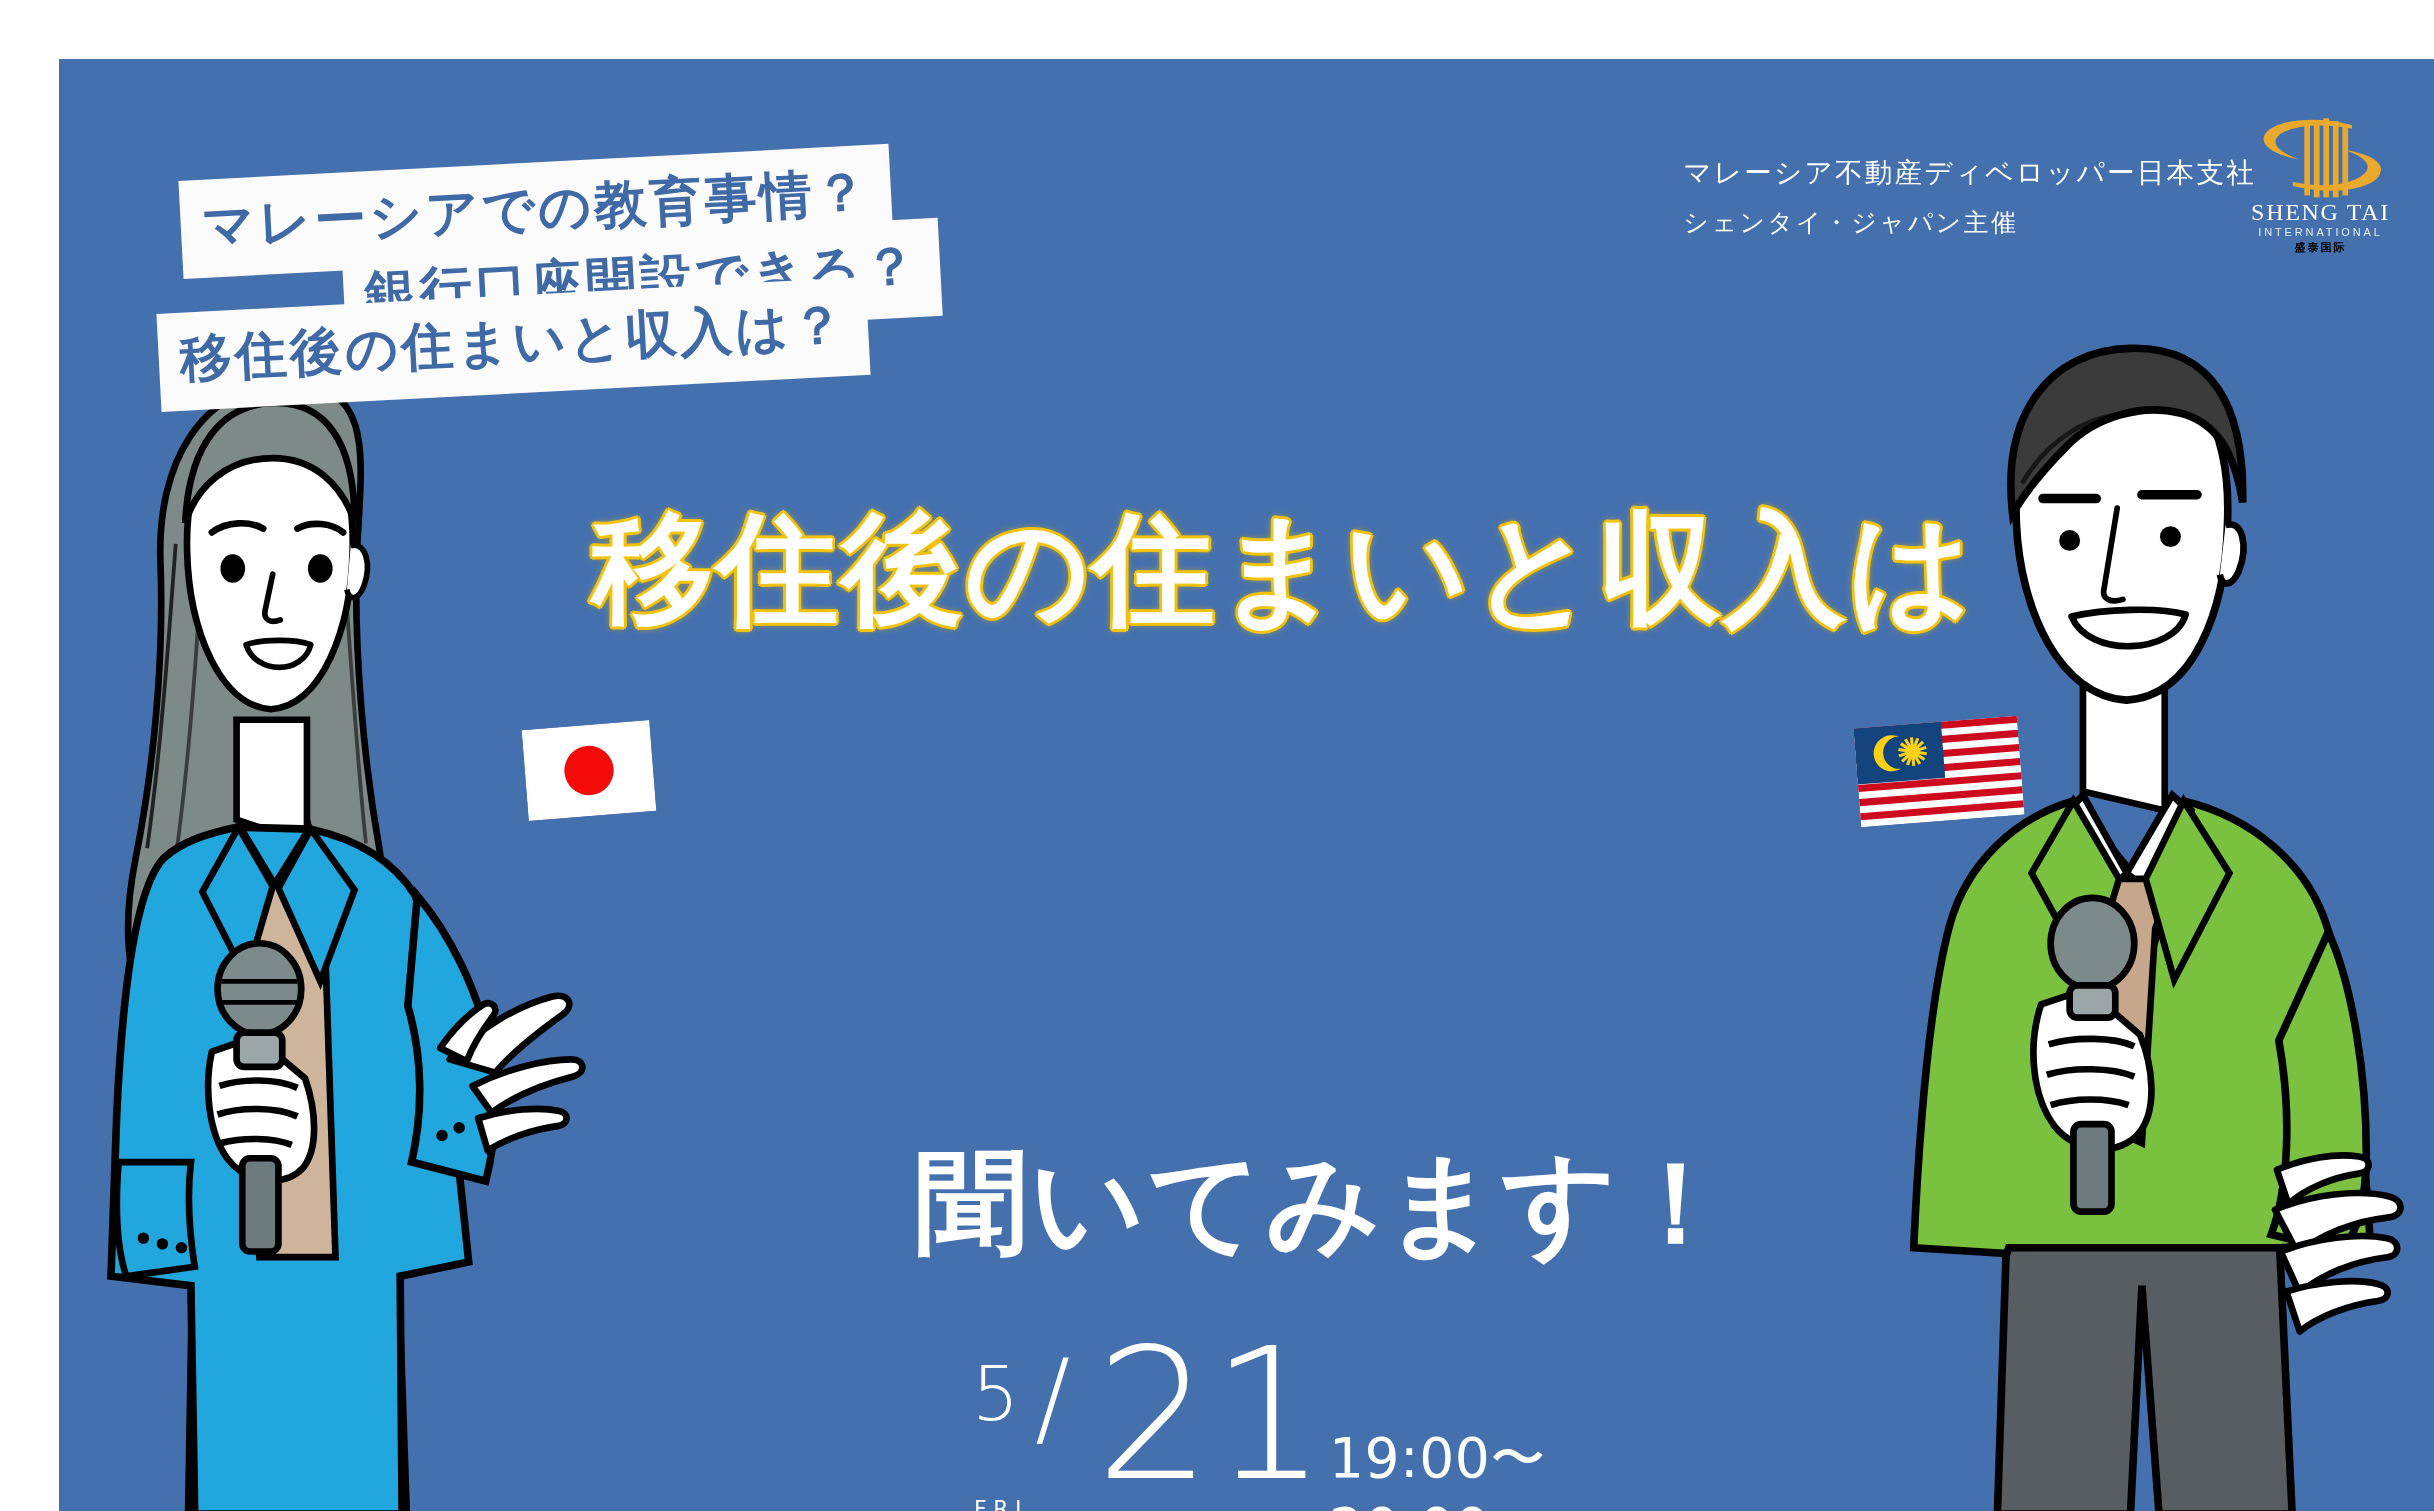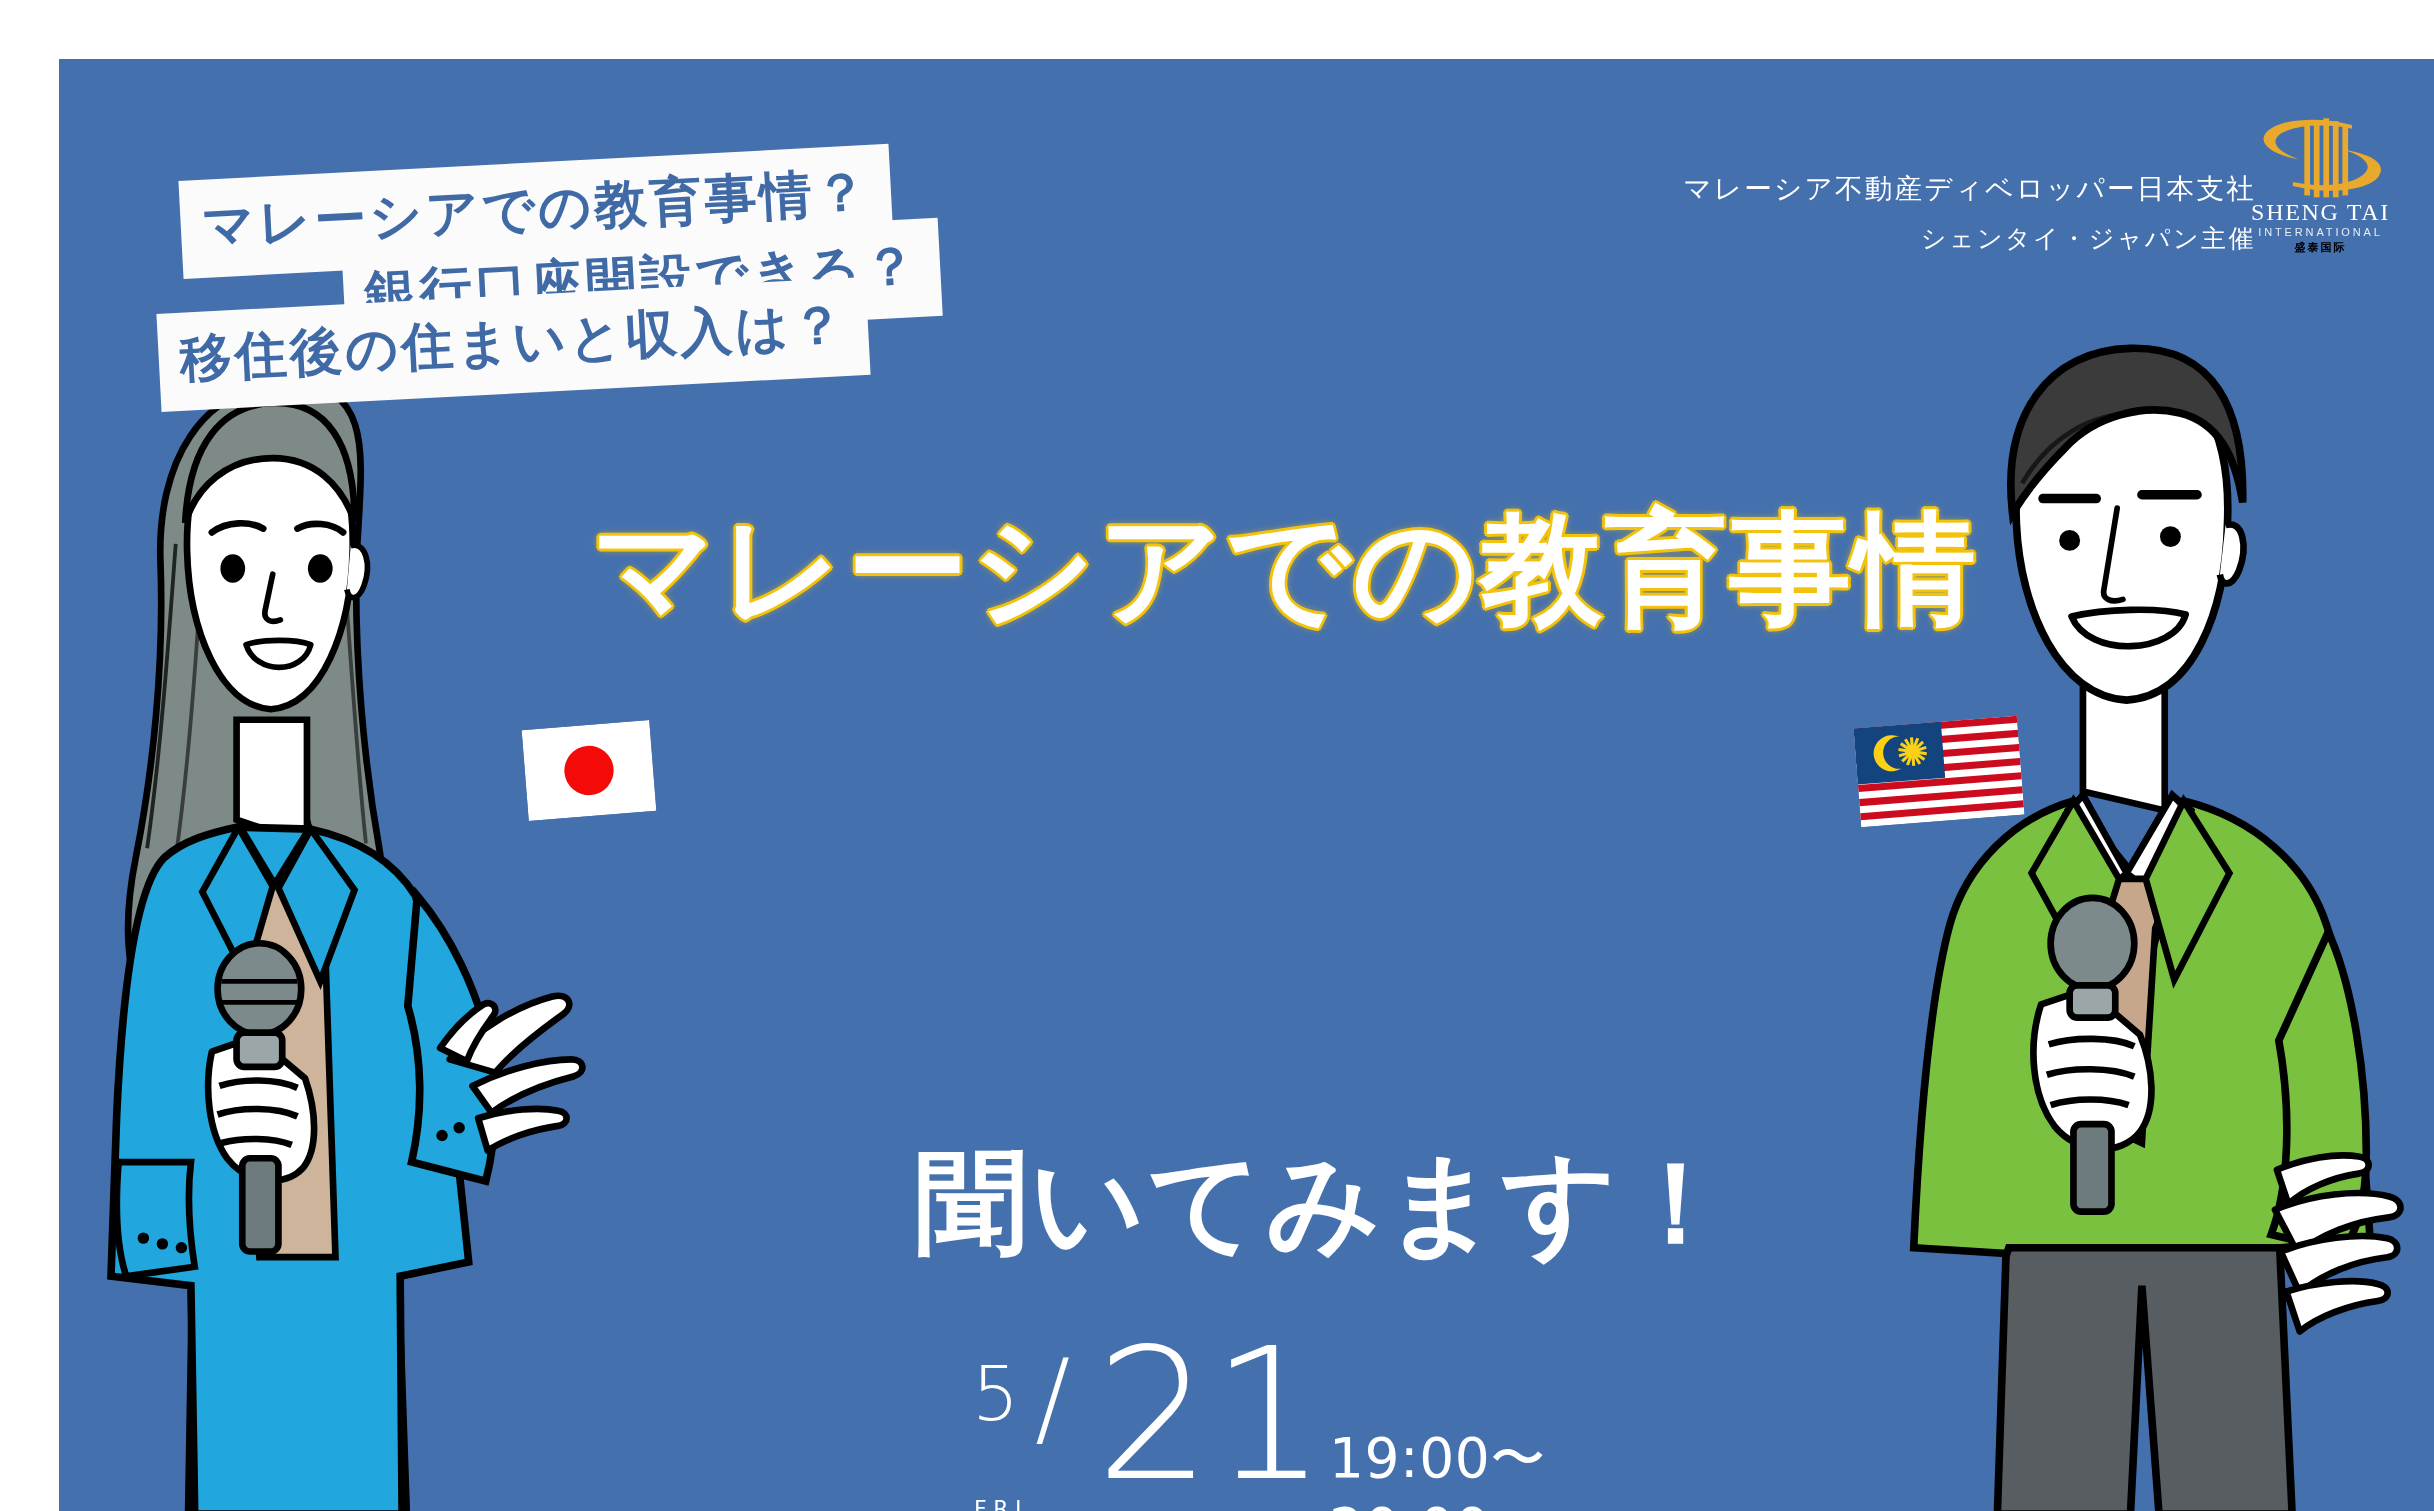--- a/index.html
+++ b/index.html
@@ -31,22 +31,22 @@
     letter-spacing:.06em;
     font-family:"DejaVu Sans","Liberation Sans",sans-serif;
     transform-origin:left center;
   }
   .q1{ left:122px; top:122px;  font-size:52px; padding:12.4px 21px 16px; transform:rotate(-3.0deg); }
   .q2{ left:285px; top:190px;  font-size:52px; padding:12.4px 21px 16px; transform:rotate(-3.0deg); }
   .q3{ left:100px; top:255px;  font-size:52px; padding:12.4px 21px 16px; transform:rotate(-3.0deg); }
 
   
   .hdr{
-    position:absolute; right:179px; top:104px;
-    text-align:right; color:#ffffff;
+    position:absolute; right:179px; top:88px;
+    text-align:left; color:#ffffff;
     font-family:"DejaVu Sans","Liberation Sans",sans-serif;
     line-height:1.9;
   }
   .hdr .l1{ font-size:27.6px; letter-spacing:.08em; font-weight:500;}
   .hdr .l2{ font-size:25px; letter-spacing:.10em; font-weight:500;}
 
   
   .logo{
     position:absolute; right:43px; top:45px;
     width:143px; text-align:center;
@@ -331,21 +331,21 @@
           <rect x="88" y="18" width="6" height="80"></rect>
           <rect x="98" y="22" width="6" height="74"></rect>
         </g>
       </svg>
       <div class="nm1">SHENG TAI</div>
       <div class="nm2">INTERNATIONAL</div>
       <div class="nm3">盛泰国际</div>
     </div>
 
     <div class="headline">
-      <div class="hl hl1">マレーシアでの教育事情</div>
+      <div class="hl hl1">移住後の住まいと収入は</div>
       <div class="hl hl4">聞いてみます！</div>
     </div>
 
     <div class="dateblk">
       <span class="m">5</span>
       <span class="sl">/</span>
       <span class="fri">FRI</span>
       <span class="d">21</span>
       <span class="tm">19:00〜20:00</span>
     </div>

